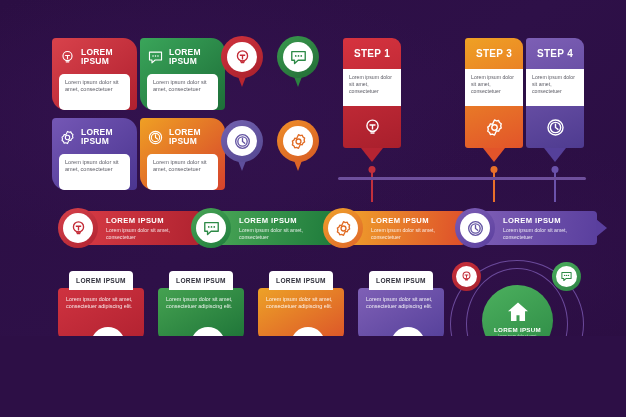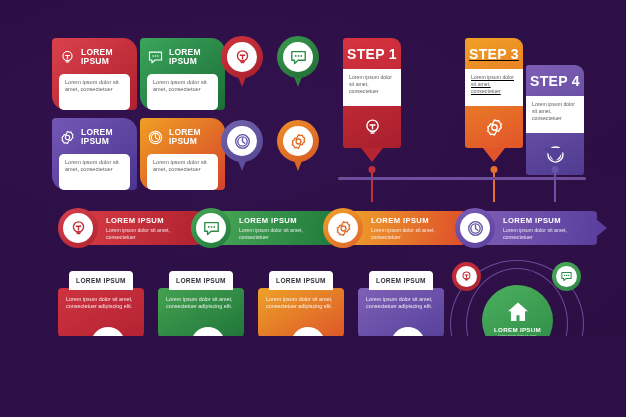--- a/index.html
+++ b/index.html
@@ -60,21 +60,21 @@
   .pin .inner .ico { width:19px; height:19px; }
 
   
   .stepwrap { position:absolute; width:58px; }
   .stepcard {
     position:relative; width:58px; height:110px;
     border-radius:3px 9px 3px 3px;
   }
   .stepcard .sttl {
     height:31px; display:flex; align-items:center; justify-content:center;
-    color:#fff; font-size:14px; font-weight:bold; letter-spacing:.3px;
+    color:#fff; font-size:10px; font-weight:bold; letter-spacing:.3px;
   }
   .stepcard .swhite {
     background:#fff; height:37px; padding:5px 6px;
   }
   .stepcard .swhite p { font-size:5.2px; line-height:7px; color:#5d5d66; }
   .stepcard .sico {
     height:42px; display:flex; align-items:center; justify-content:center;
   }
   .stepcard .sico .ico { width:21px; height:21px; }
   .steparrow {
@@ -323,42 +323,42 @@
           </svg>
         </span>
       </div>
     </div>
     <div class="steparrow" style="border-top-color:#b62432;"></div>
     <div class="stepdot" style="background:#c2303c;"></div>
     <div class="stepstem" style="background:#c2303c;"></div>
   </div>
 
 
-  <div class="stepwrap" style="left:465px; top:38px;text-decoration:underline;">
+  <div class="stepwrap" style="left:465px; top:38px;">
     <div class="stepcard" style="background:linear-gradient(160deg,#efa124,#e2542a);">
       <div class="sttl">STEP 3</div>
       <div class="swhite">
         <p>Lorem ipsum dolor sit amet, consectetuer</p>
       </div>
       <div class="sico">
         <span class="ico">
           <svg viewBox="0 0 24 24" width="21" height="21" fill="none" stroke="#fff" stroke-width="1.6">
             <path d="M12 3.4l2.3 1.1 2.4-.5 1 2.3 2 1.4-.6 2.4.6 2.4-2 1.4-1 2.3-2.4-.5L12 20.6l-2.3-1.1-2.4.5-1-2.3-2-1.4.6-2.4-.6-2.4 2-1.4 1-2.3 2.4.5z" stroke-linejoin="round"></path>
             <circle cx="12" cy="12" r="3.1"></circle>
           </svg>
         </span>
       </div>
     </div>
     <div class="steparrow" style="border-top-color:#e2542a;"></div>
     <div class="stepdot" style="background:#e8702a;"></div>
     <div class="stepstem" style="background:#e8702a;"></div>
   </div>
 
   <div class="stepwrap" style="left:526px; top:38px;">
-    <div class="stepcard" style="background:linear-gradient(160deg,#7d5fb5,#4e3b90);margin-top:27px;">
+    <div class="stepcard" style="background:linear-gradient(160deg,#7d5fb5,#4e3b90);">
       <div class="sttl">STEP 4</div>
       <div class="swhite">
         <p>Lorem ipsum dolor sit amet, consectetuer</p>
       </div>
       <div class="sico">
         <span class="ico">
           <svg viewBox="0 0 24 24" width="21" height="21" fill="none" stroke="#fff" stroke-width="1.6">
             <circle cx="12" cy="12" r="8.6"></circle>
               <circle cx="12" cy="12" r="5.9"></circle>
             <path d="M12 8.2V12l2.8 2.2" stroke-linecap="round"></path>

